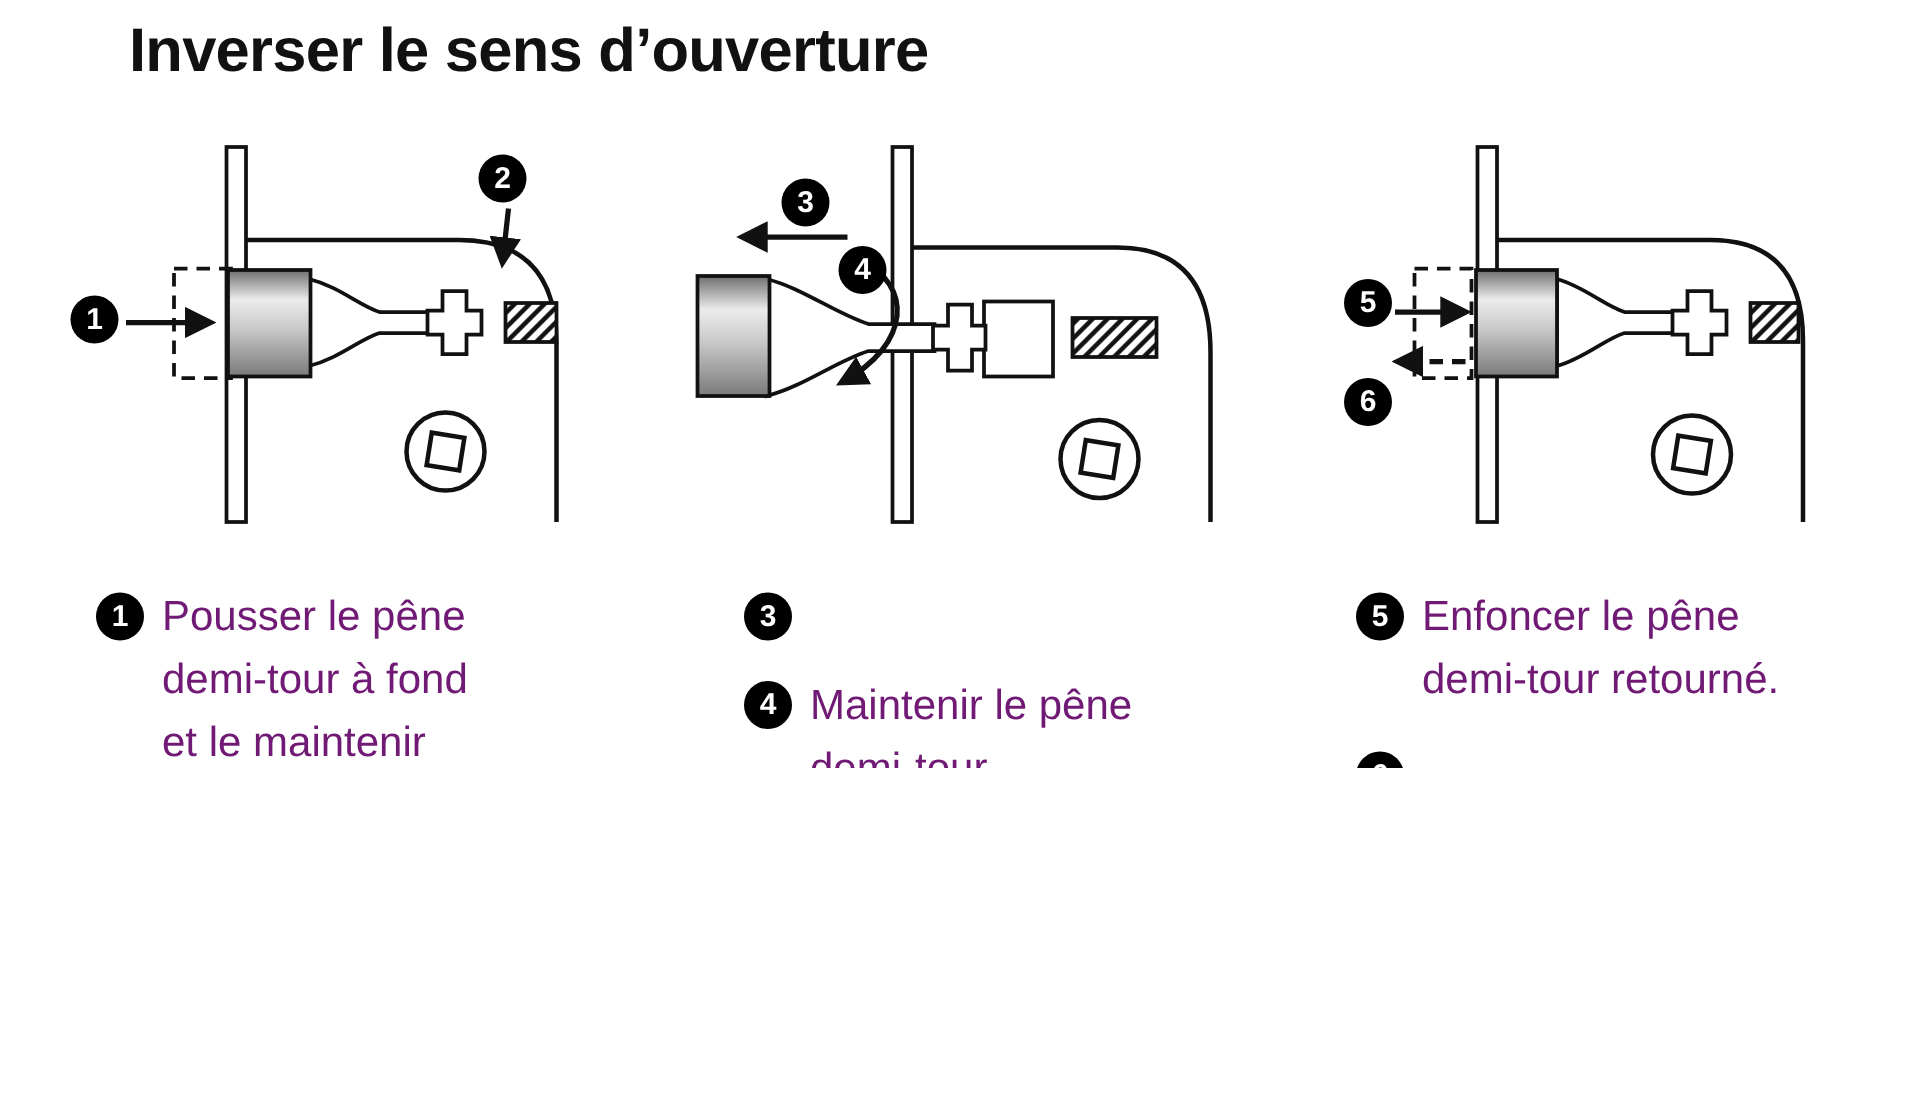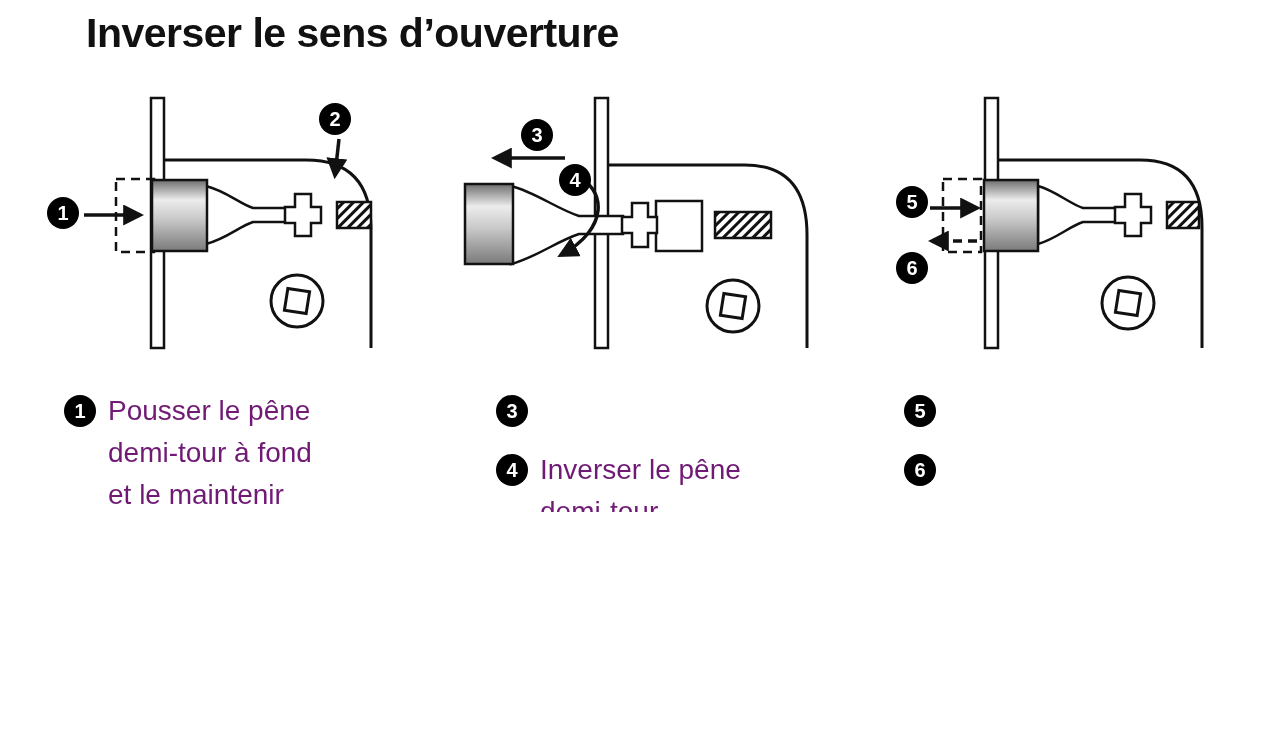--- a/index.html
+++ b/index.html
@@ -143,27 +143,29 @@
       <div class="badge">2</div>
     </div>
   </div>
 
   <div class="col" style="left:496px">
     <div class="step">
       <div class="badge">3</div>
     </div>
     <div class="step">
       <div class="badge">4</div>
-      <div class="step-text">Inverser le pêne
+      <div class="step-text">Maintenir le pêne
 demi-tour.</div>
     </div>
   </div>
 
   <div class="col" style="left:904px">
     <div class="step">
       <div class="badge">5</div>
+      <div class="step-text">Enfoncer le pêne
+demi-tour retourné.</div>
     </div>
     <div class="step">
       <div class="badge">6</div>
     </div>
   </div>
 
 </div>
 
 </body></html>

